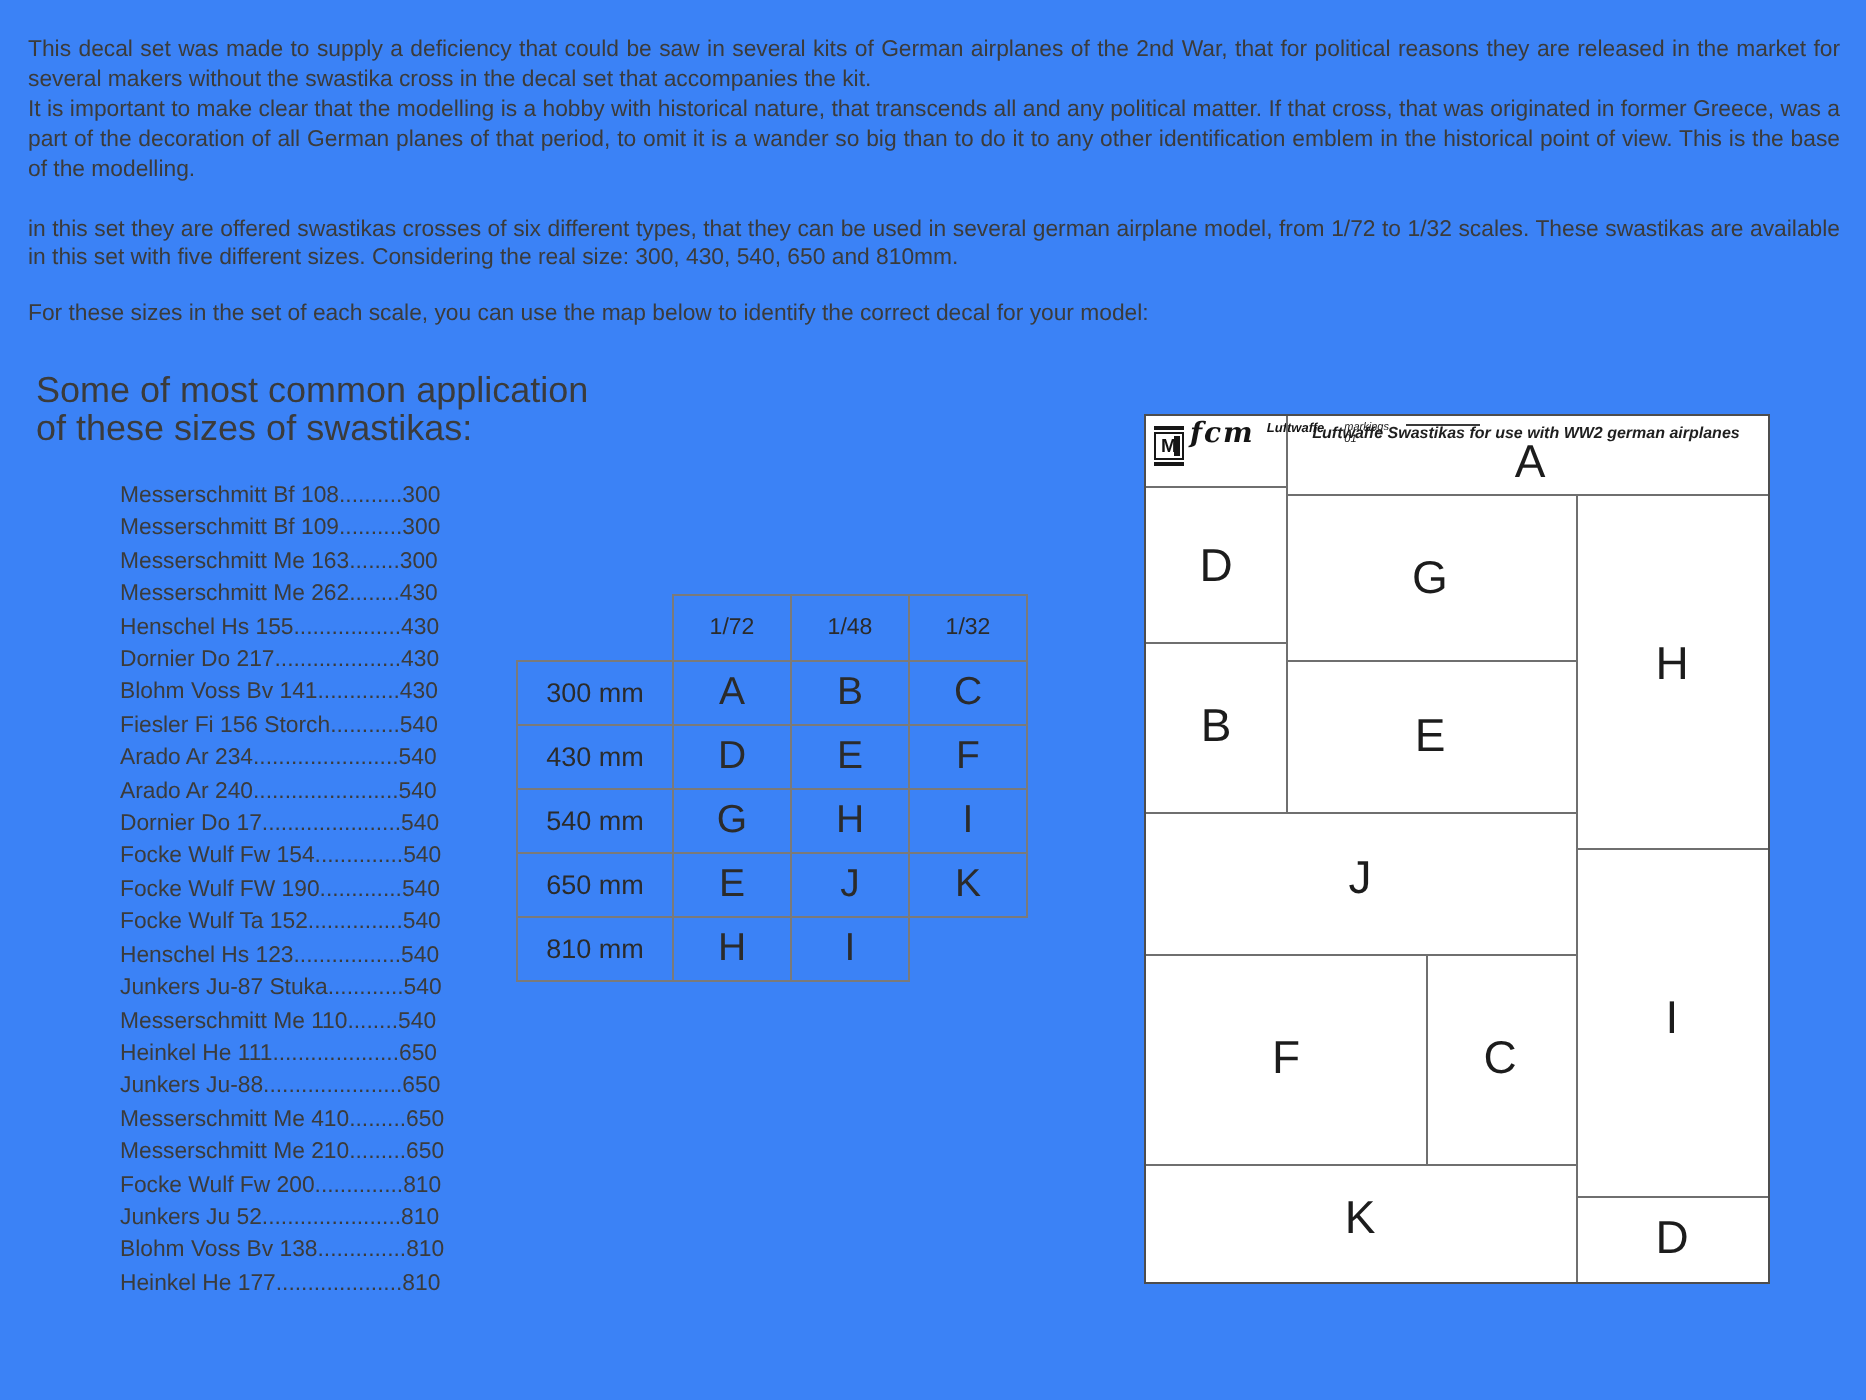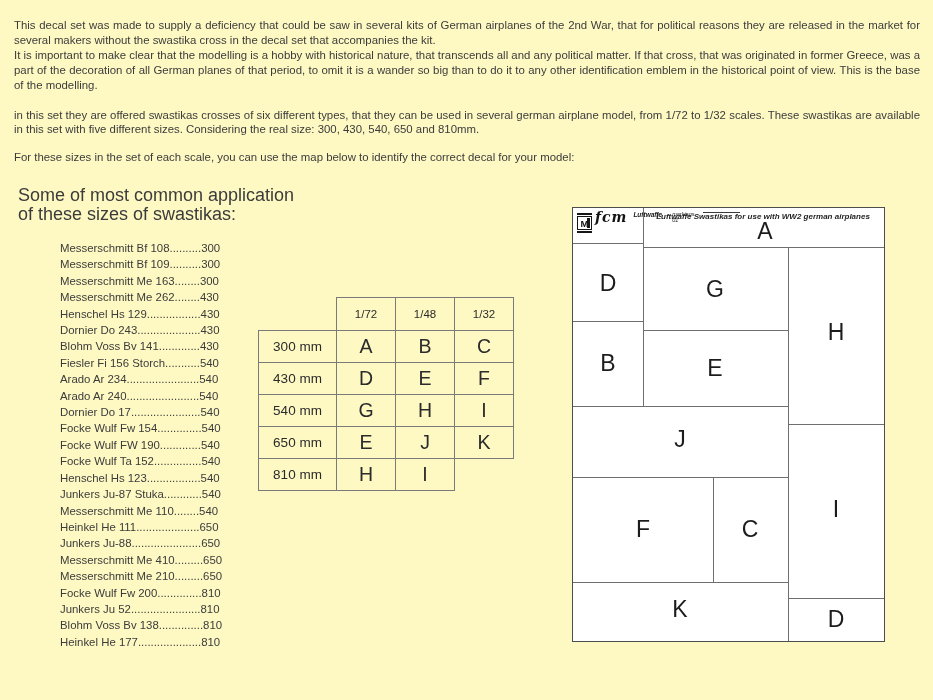--- a/index.html
+++ b/index.html
@@ -1,16 +1,16 @@
 <!DOCTYPE html>
 <html><head>
 <meta charset="utf-8">
 <style>
   html,body{margin:0;padding:0;background:#fff;}
-  .page{position:relative;width:933px;height:700px;background:#fef9c3;overflow:hidden;
+  .page{position:relative;width:933px;height:700px;background:#3b82f6;overflow:hidden;
         font-family:"Liberation Sans",sans-serif;color:#3b3b3b;}
 
   
   .intro{position:absolute;left:14px;top:18px;width:906px;font-size:11.4px;line-height:14.9px;text-align:justify;}
   .intro p{margin:0;}
   .intro p.gap{margin-top:15px;}
   .intro p.gap2{margin-top:13px;}
 
   
   .apps-heading{position:absolute;left:18px;top:186px;font-size:18px;line-height:18.8px;color:#3b3b3b;}
@@ -64,22 +64,22 @@
   <div class="apps-heading">
     <div>Some of most common application</div>
     <div>of these sizes of swastikas:</div>
   </div>
 
   <div class="apps-list">
     <div>Messerschmitt Bf 108..........300</div>
     <div>Messerschmitt Bf 109..........300</div>
     <div>Messerschmitt Me 163........300</div>
     <div>Messerschmitt Me 262........430</div>
-    <div>Henschel Hs 129.................430</div>
-    <div>Dornier Do 243....................430</div>
+    <div>Henschel Hs 155.................430</div>
+    <div>Dornier Do 217....................430</div>
     <div>Blohm Voss Bv 141.............430</div>
     <div>Fiesler Fi 156 Storch...........540</div>
     <div>Arado Ar 234.......................540</div>
     <div>Arado Ar 240.......................540</div>
     <div>Dornier Do 17......................540</div>
     <div>Focke Wulf Fw 154..............540</div>
     <div>Focke Wulf FW 190.............540</div>
     <div>Focke Wulf Ta 152...............540</div>
     <div>Henschel Hs 123.................540</div>
     <div>Junkers Ju-87 Stuka............540</div>

